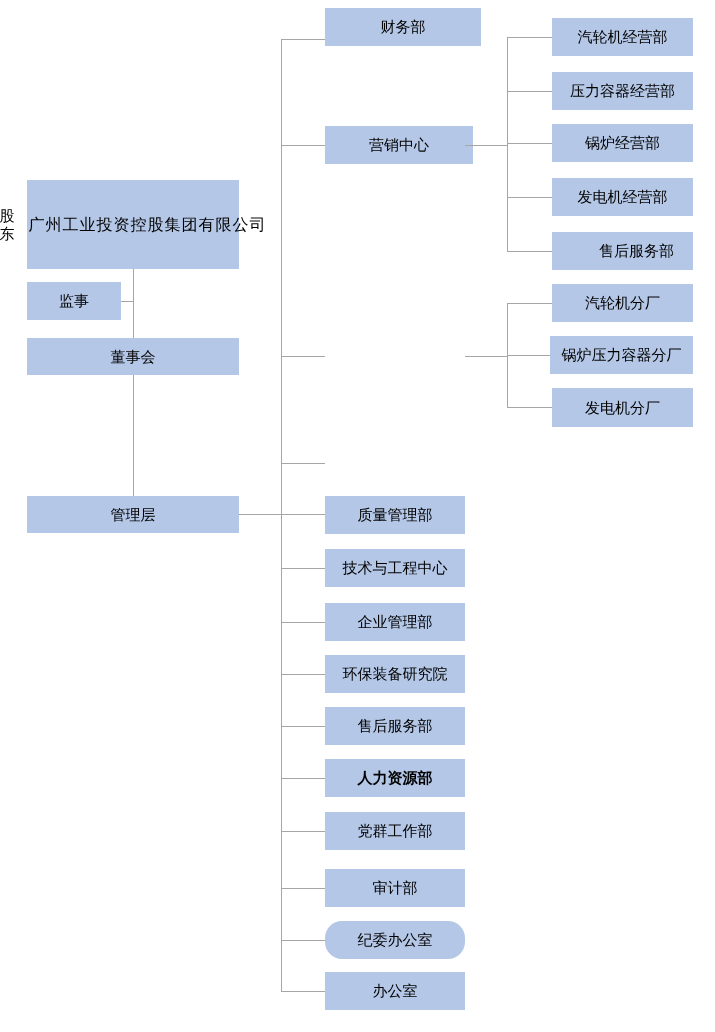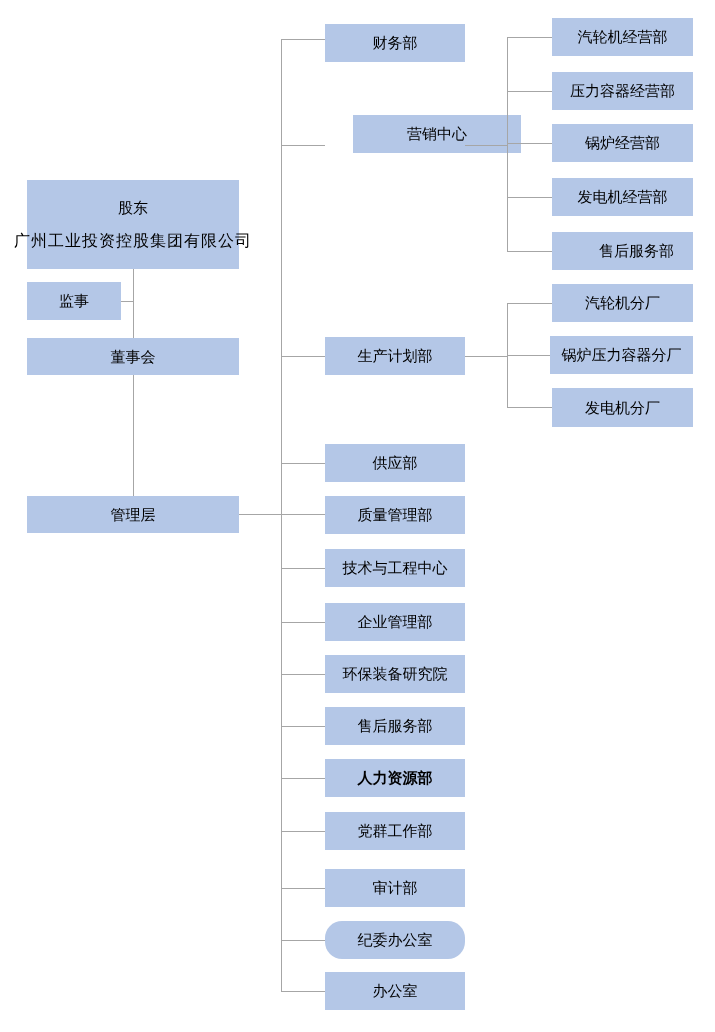--- a/index.html
+++ b/index.html
@@ -20,21 +20,21 @@
     background: #b4c7e7;
     display: flex;
     align-items: center;
     justify-content: center;
     text-align: center;
     font-size: 15px;
     line-height: 1.2;
     color: #000000;
   }
   .node.shareholder {
-    flex-direction: column;
+    flex-direction: row;
     justify-content: center;
     gap: 14px;
   }
   .node.shareholder .co-name { font-size: 16px; letter-spacing: 1px; white-space: nowrap; }
   .hline, .vline { position: absolute; background: #a6a6a6; }
   .hline { height: 1px; }
   .vline { width: 1px; }
 </style>
 </head>
 <body>
@@ -51,31 +51,25 @@
   </div>
 
   <div class="node" style="left:27px; top:338px; width:212px; height:37px;">
     <span>董事会</span>
   </div>
 
   <div class="node" style="left:27px; top:496px; width:212px; height:37px;">
     <span>管理层</span>
   </div>
 
-  <div class="node" style="left:325px; top:24px;  width:140px; height:38px;">
+  <div class="node" style="left:325px; top:8px;  width:156px; height:38px;">
       <span>财务部</span>
     </div>
-  <div class="node" style="left:325px; top:115px; width:168px; height:38px;margin-left:28px;">
+  <div class="node" style="left:325px; top:126px; width:148px; height:38px;">
       <span>营销中心</span>
-    </div>
-  <div class="node" style="left:325px; top:337px; width:140px; height:38px;">
-      <span>生产计划部</span>
-    </div>
-  <div class="node" style="left:325px; top:444px; width:140px; height:38px;">
-      <span>供应部</span>
     </div>
   <div class="node" style="left:325px; top:496px; width:140px; height:38px;">
       <span>质量管理部</span>
     </div>
   <div class="node" style="left:325px; top:549px; width:140px; height:38px;">
       <span>技术与工程中心</span>
     </div>
   <div class="node" style="left:325px; top:603px; width:140px; height:38px;">
       <span>企业管理部</span>
     </div>

